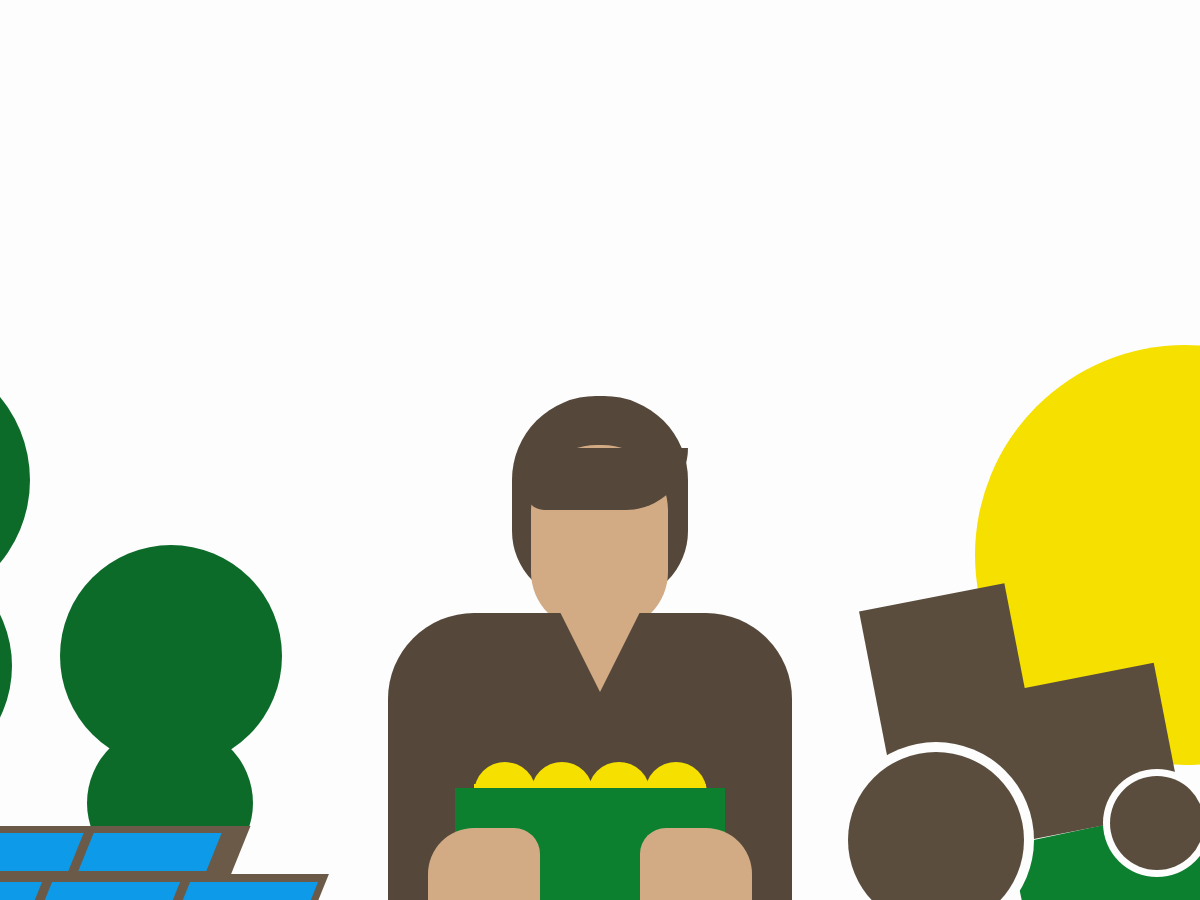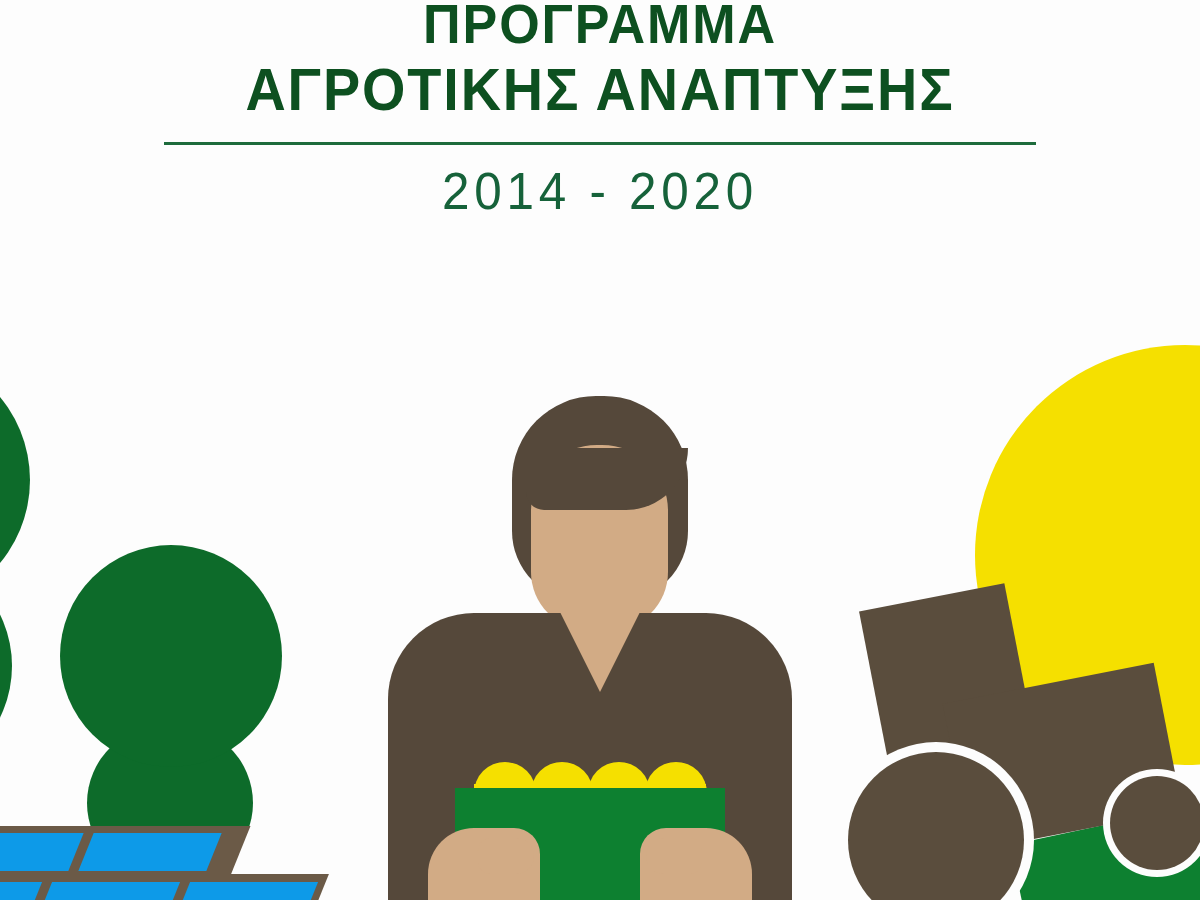--- a/index.html
+++ b/index.html
@@ -369,20 +369,14 @@
     <div class="fruit f4"></div>
     <div class="crate-rim"></div>
     <div class="crate"></div>
 
     <div class="f-hand-l"></div>
     <div class="f-hand-r"></div>
     <div class="f-thumb-l"></div>
     <div class="f-thumb-r"></div>
   </div>
 
-  <div class="header">
-    <div class="title-line title-line-1">ΠΡΟΓΡΑΜΜΑ</div>
-    <div class="title-line title-line-2">ΑΓΡΟΤΙΚΗΣ ΑΝΑΠΤΥΞΗΣ</div>
-    <div class="title-rule"></div>
-    <div class="subtitle">2014 - 2020</div>
-  </div>
 
 </div>
 
 </body></html>

